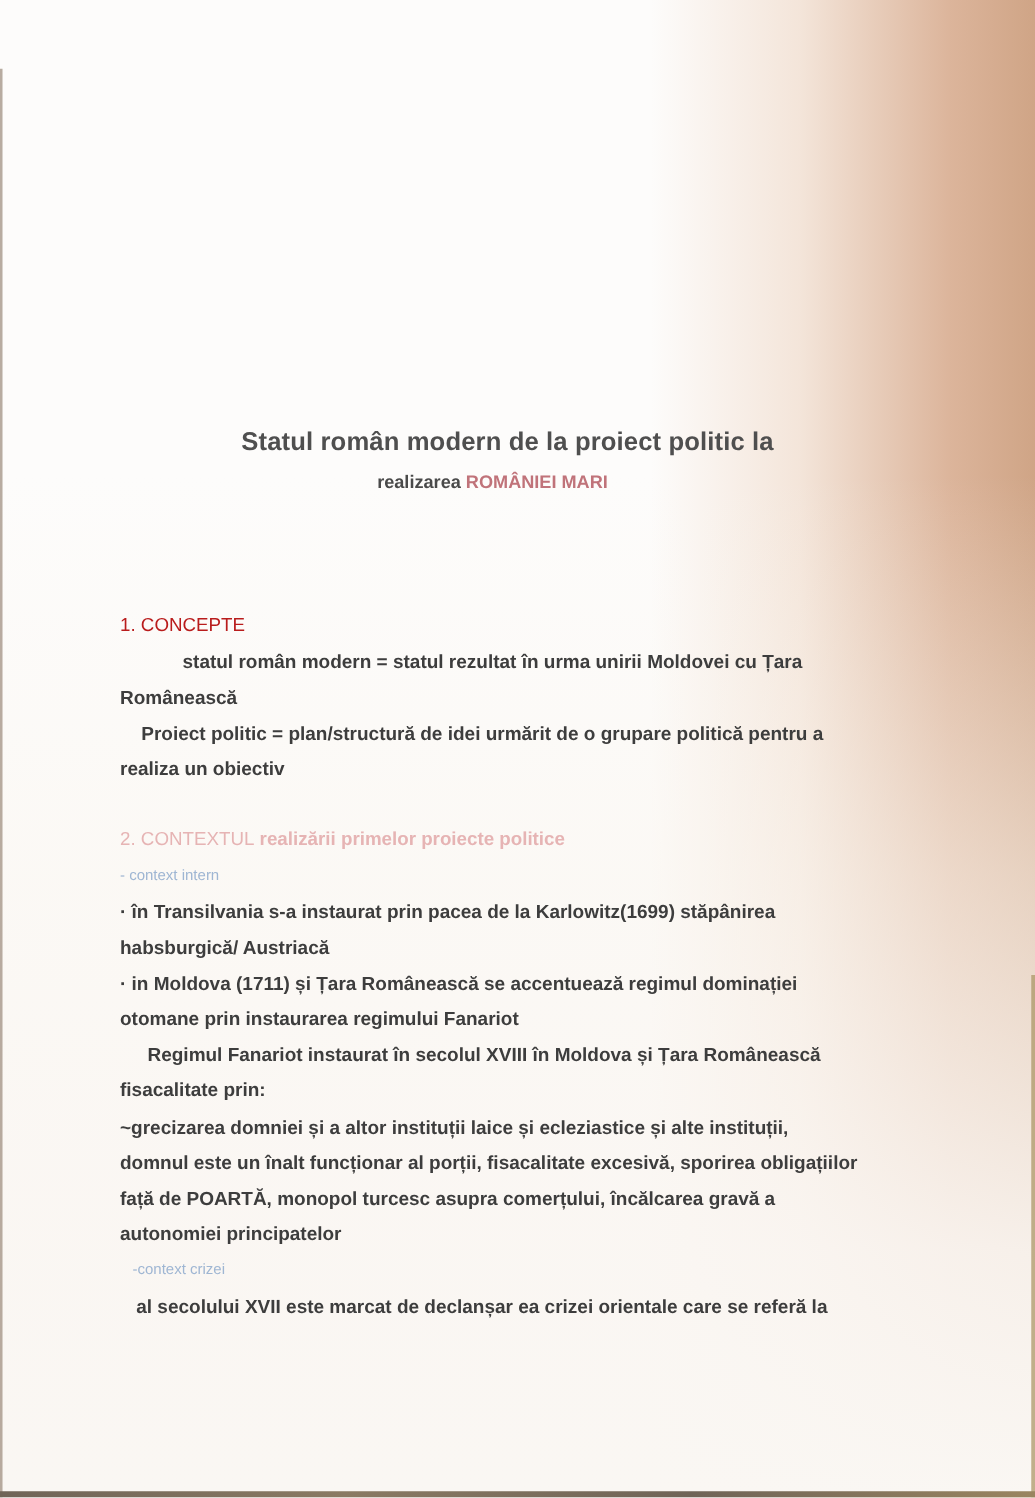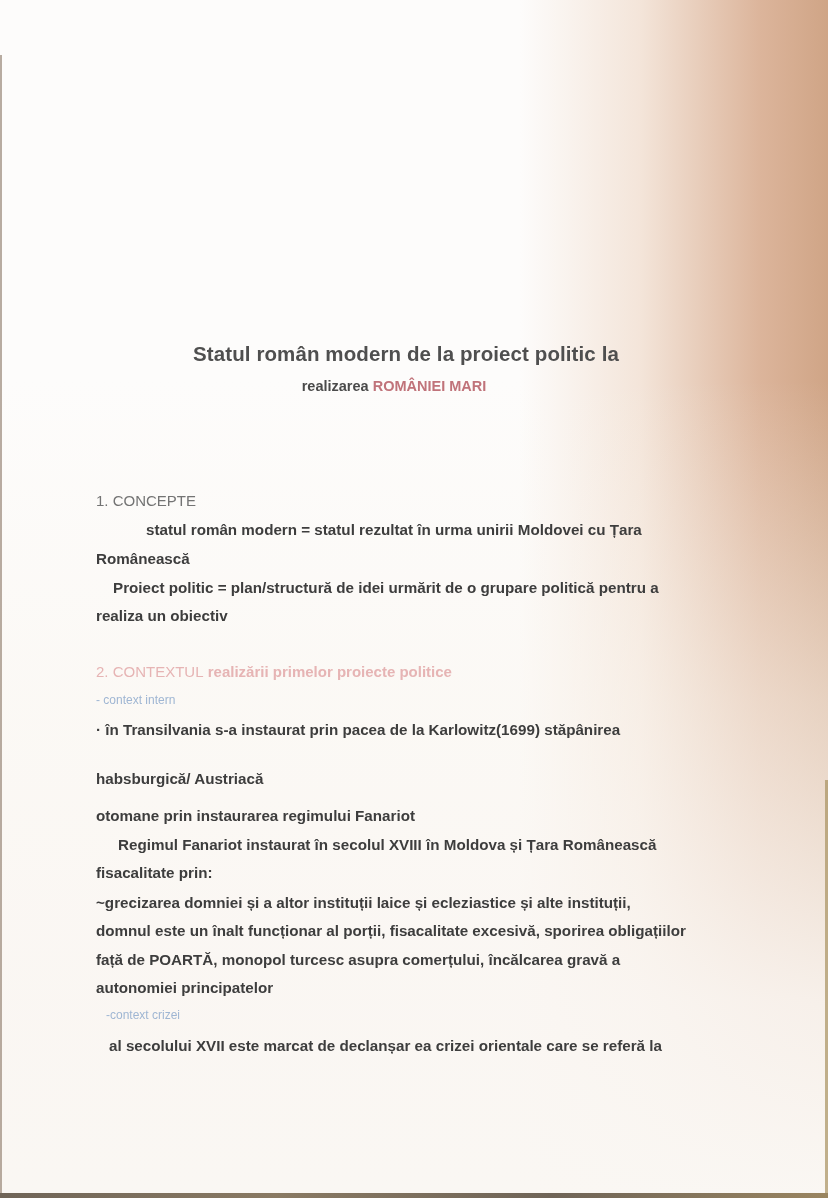--- a/index.html
+++ b/index.html
@@ -96,21 +96,21 @@
     .line {
       position: absolute;
       white-space: nowrap;
       font-size: 15.2px;
       font-weight: bold;
       color: #3d3d3d;
       letter-spacing: 0px;
     }
     .heading-gray {
       font-weight: normal;
-      color: #737373;
+      color: #b91c1c;
       font-size: 15px;
     }
     .heading-pink {
       font-weight: normal;
       color: #e6b4b4;
       font-size: 15px;
     }
     .heading-pink .mix {
       font-weight: bold;
     }
@@ -140,21 +140,22 @@
   <div class="line" style="left:96px; top:550px;">Românească</div>
   <div class="line" style="left:113px; top:579px;">Proiect politic = plan/structură de idei urmărit de o grupare politică pentru a</div>
   <div class="line" style="left:96px; top:607px;">realiza un obiectiv</div>
 
   <div class="line heading-pink" style="left:96px; top:663px;">
     <span>2. CONTEXTUL</span><span class="mix"> realizării primelor proiecte politice</span>
   </div>
   <div class="line sub-blue" style="left:96px; top:693px;">- context intern</div>
 
   <div class="line" style="left:96px; top:721px;">· în Transilvania s-a instaurat prin pacea de la Karlowitz(1699) stăpânirea</div>
-  <div class="line" style="left:96px; top:770px;">habsburgică/ Austriacă</div>
+  <div class="line" style="left:96px; top:750px;">habsburgică/ Austriacă</div>
+  <div class="line" style="left:96px; top:779px;">· in Moldova (1711) și Țara Românească se accentuează regimul dominației</div>
   <div class="line" style="left:96px; top:807px;">otomane prin instaurarea regimului Fanariot</div>
   <div class="line" style="left:118px; top:836px;">Regimul Fanariot instaurat în secolul XVIII în Moldova și Țara Românească</div>
   <div class="line" style="left:96px; top:864px;">fisacalitate prin:</div>
   <div class="line" style="left:96px; top:894px;">~grecizarea domniei și a altor instituții laice și ecleziastice și alte instituții,</div>
   <div class="line" style="left:96px; top:922px;">domnul este un înalt funcționar al porții, fisacalitate excesivă, sporirea obligațiilor</div>
   <div class="line" style="left:96px; top:951px;">față de POARTĂ, monopol turcesc asupra comerțului, încălcarea gravă a</div>
   <div class="line" style="left:96px; top:979px;">autonomiei principatelor</div>
 
   <div class="line sub-blue" style="left:106px; top:1008px;">-context crizei</div>
   <div class="line" style="left:109px; top:1037px;">al secolului XVII este marcat de declanșar ea crizei orientale care se referă la</div>

